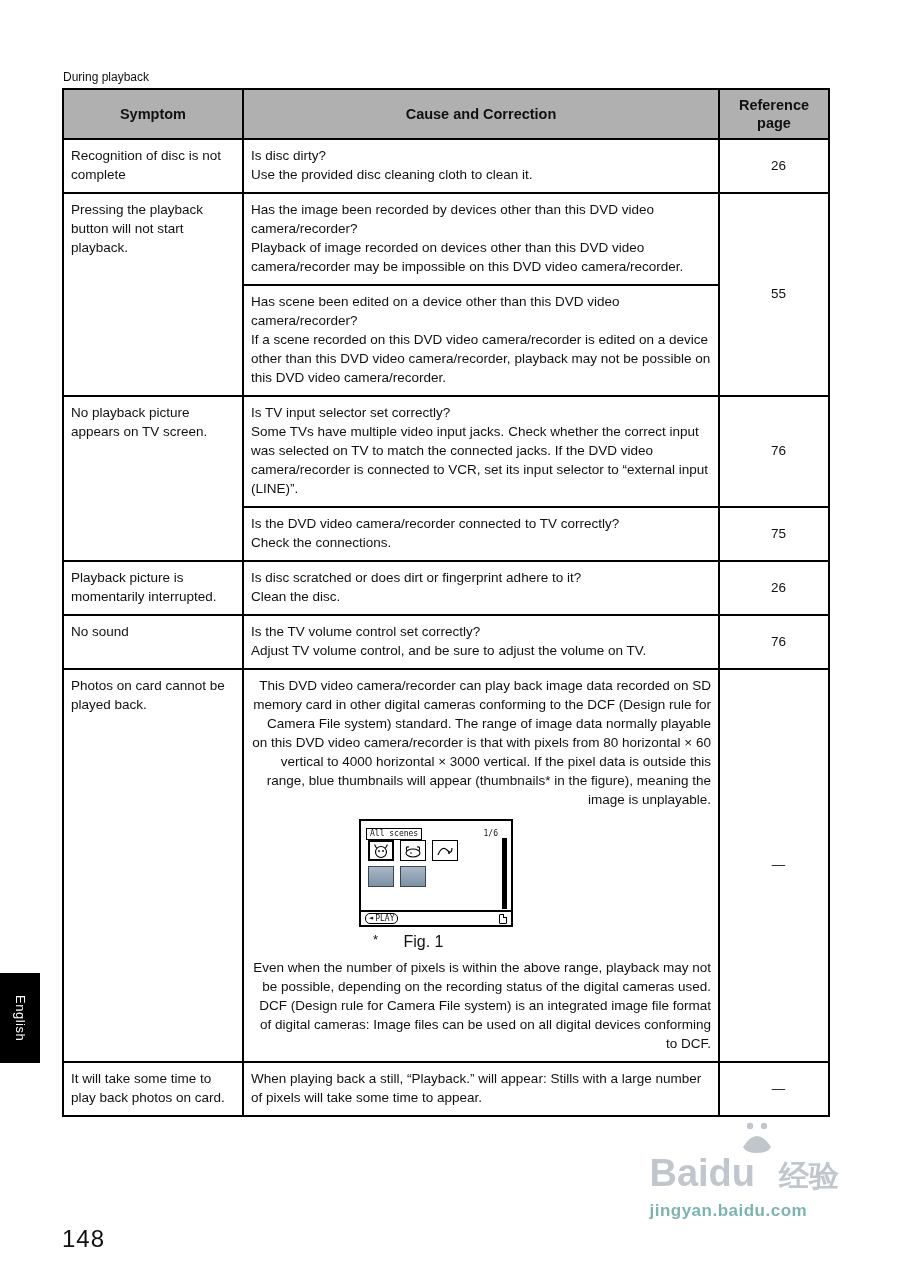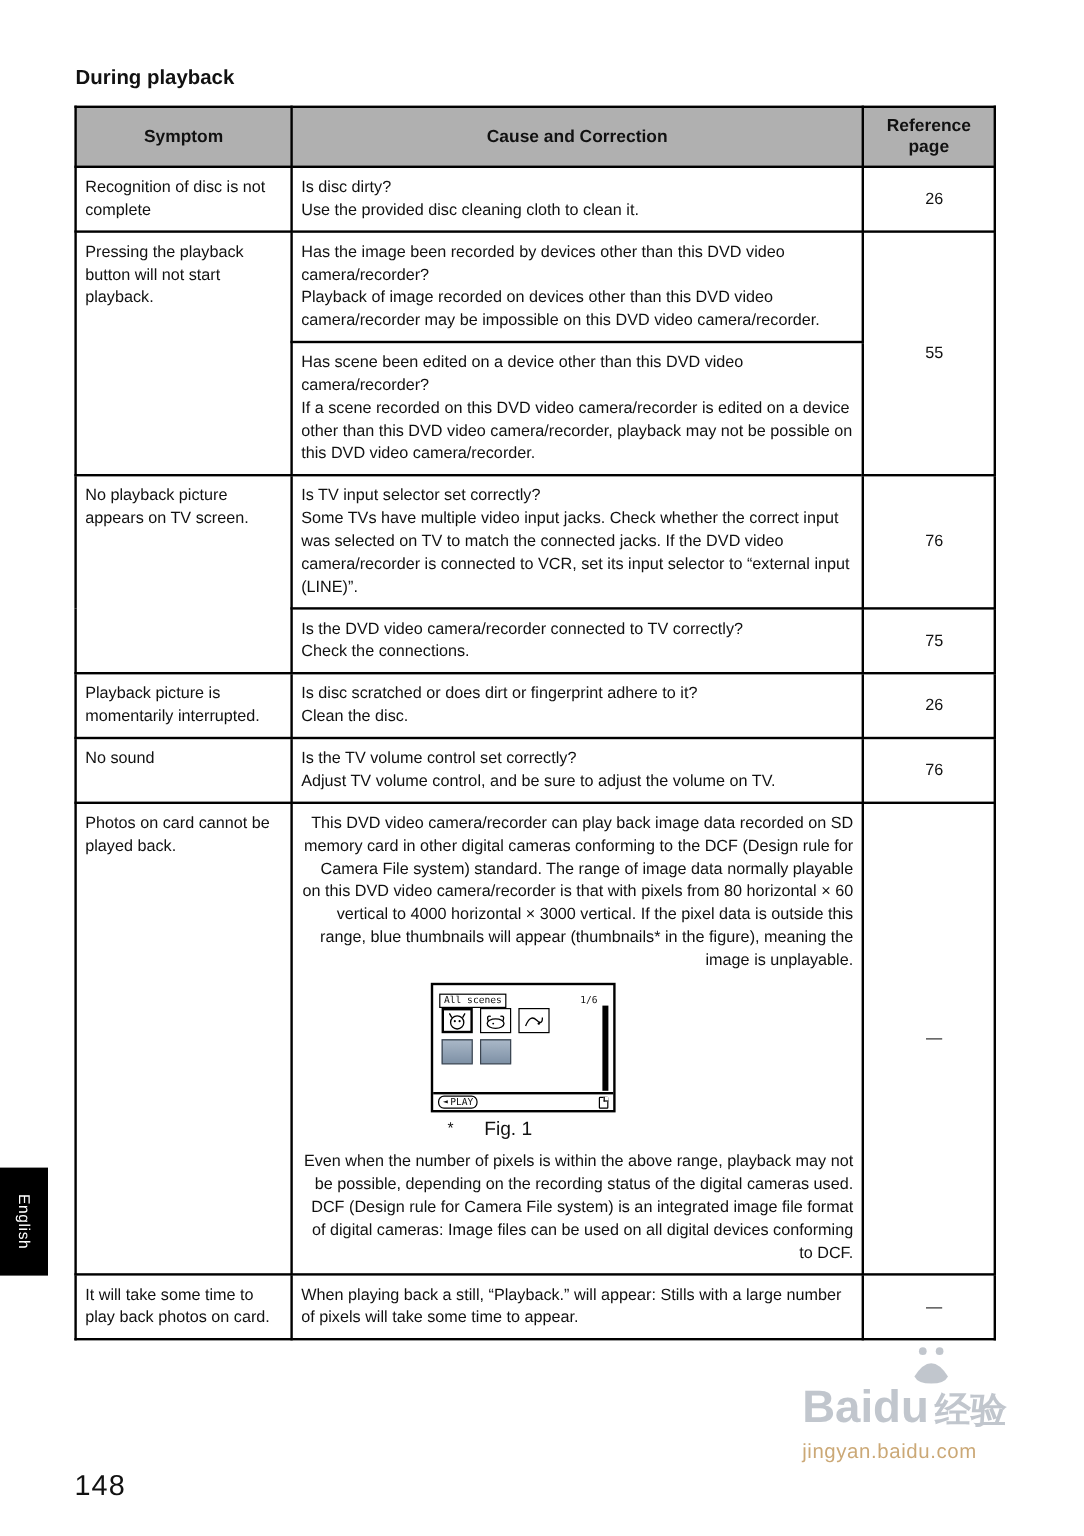--- a/index.html
+++ b/index.html
@@ -7,22 +7,22 @@
   body {
     width: 903px; height: 1280px;
     background: #ffffff;
     color: #111;
     font-family: "Liberation Sans", "DejaVu Sans", sans-serif;
     position: relative;
     overflow: hidden;
   }
 
   .doc-title {
-    position: absolute; left: 63px; top: 55px;
-    font-size: 17px; font-weight: 700;
+    position: absolute; left: 63px; top: 70px;
+    font-size: 12px; font-weight: 400;
   }
 
   table.tbl {
     position: absolute; left: 62px; top: 88px;
     width: 766px;
     border-collapse: collapse;
     table-layout: fixed;
   }
   col.c-symptom { width: 180px; }
   col.c-cause   { width: 476px; }
@@ -107,25 +107,25 @@
   .page-number {
     position: absolute; left: 62px; top: 1225px;
     font-size: 24px; font-weight: 400; letter-spacing: 1px;
   }
 
   
   .watermark { position: absolute; right: 64px; top: 1122px; opacity: 0.55; }
   .wm-logo { position: absolute; left: 88px; top: -2px; }
   .wm-brand {
     margin-top: 30px;
-    display: flex; gap: 5px; align-items: baseline;
+    display: flex; gap: 24px; align-items: baseline;
     font-size: 38px; font-weight: 700; color: #8f99a6;
   }
   .wm-cjk { font-size: 30px; font-weight: 700; }
-  .wm-url { margin-top: 4px; font-size: 17px; color: #a16207; letter-spacing: 0.5px; }
+  .wm-url { margin-top: 4px; font-size: 17px; color: #0f766e; letter-spacing: 0.5px; font-weight: bold; }
 </style>
 </head>
 <body>
 
 <div class="doc-title">During playback</div>
 
 <table class="tbl">
   <colgroup>
       <col class="c-symptom">
       <col class="c-cause">

